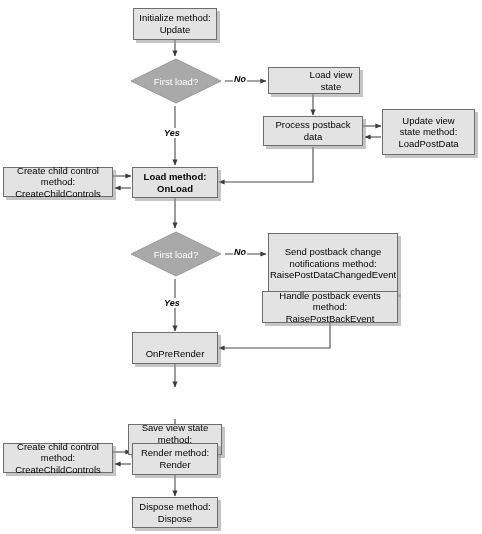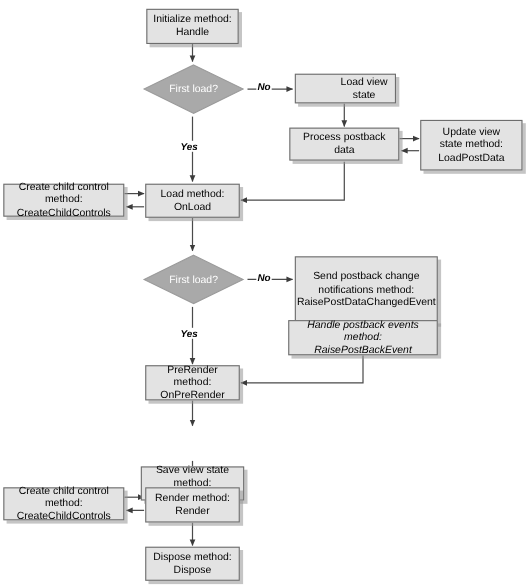--- a/index.html
+++ b/index.html
@@ -131,21 +131,21 @@
 
     <path class="nline" d="M113,452 L131,452" marker-end="url(#arrow)"></path>
     <path class="nline" d="M131,464 L115,464" marker-end="url(#arrow)"></path>
 
     <path class="nline" d="M175,475 L175,496" marker-end="url(#arrow)"></path>
   </svg>
 
   <div class="node box" style="left:133px; top:8px; width:84px; height:32px;">
     <div>
       <span>Initialize method:</span><br>
-      <span>Handle</span>
+      <span>Update</span>
     </div>
   </div>
 
   <div class="diamond-wrap" style="left:128px; top:56px; width:96px; height:50px;">
     <svg class="diamond-shape" viewBox="0 0 96 50" preserveAspectRatio="none">
       <polygon points="48,3 93,25 48,47 3,25" fill="#a9a9a9" stroke="#9b9b9b" stroke-width="1"></polygon>
       <polygon points="51,6 96,28 51,50 6,28" fill="rgba(150,150,150,0.35)" style="display:none"></polygon>
     </svg>
     <div class="diamond-label">First load?</div>
   </div>
@@ -173,21 +173,21 @@
     </div>
   </div>
 
   <div class="node box" style="left:3px; top:167px; width:110px; height:30px;">
     <div>
       <span>Create child control method:</span><br>
       <span>CreateChildControls</span>
     </div>
   </div>
 
-  <div class="node box" style="left:132px; top:167px; width:86px; height:31px;">
+  <div class="node box" style="left:132px; top:167px; width:86px; height:31px;font-weight:bold;">
     <div>
       <span>Load method:</span><br>
       <span>OnLoad</span>
     </div>
   </div>
 
   <div class="diamond-wrap" style="left:128px; top:229px; width:96px; height:50px;">
     <svg class="diamond-shape" viewBox="0 0 96 50" preserveAspectRatio="none">
       <polygon points="48,3 93,25 48,47 3,25" fill="#a9a9a9" stroke="#9b9b9b" stroke-width="1"></polygon>
     </svg>
@@ -198,30 +198,30 @@
   <div class="edge-label" style="left:163px; top:298px;">Yes</div>
 
   <div class="node box" style="left:268px; top:233px; width:130px; height:61px;">
     <div>
       <span>Send postback change</span><br>
       <span>notifications method:</span><br>
       <span>RaisePostDataChangedEvent</span>
     </div>
   </div>
 
-  <div class="node box" style="left:262px; top:291px; width:136px; height:32px;font-style:italic;">
+  <div class="node box" style="left:262px; top:291px; width:136px; height:32px;">
     <div>
       <span>Handle postback events method:</span><br>
       <span>RaisePostBackEvent</span>
     </div>
   </div>
 
   <div class="node box" style="left:132px; top:332px; width:86px; height:32px;">
     <div>
-      <span>PreRender method:</span><br>
+      <br>
       <span>OnPreRender</span>
     </div>
   </div>
 
   <div class="node box" style="left:128px; top:388px; width:94px; height:31px;margin-top:36px;">
     <div>
       <span>Save view state method:</span><br>
       <span>SaveViewState</span>
     </div>
   </div>

